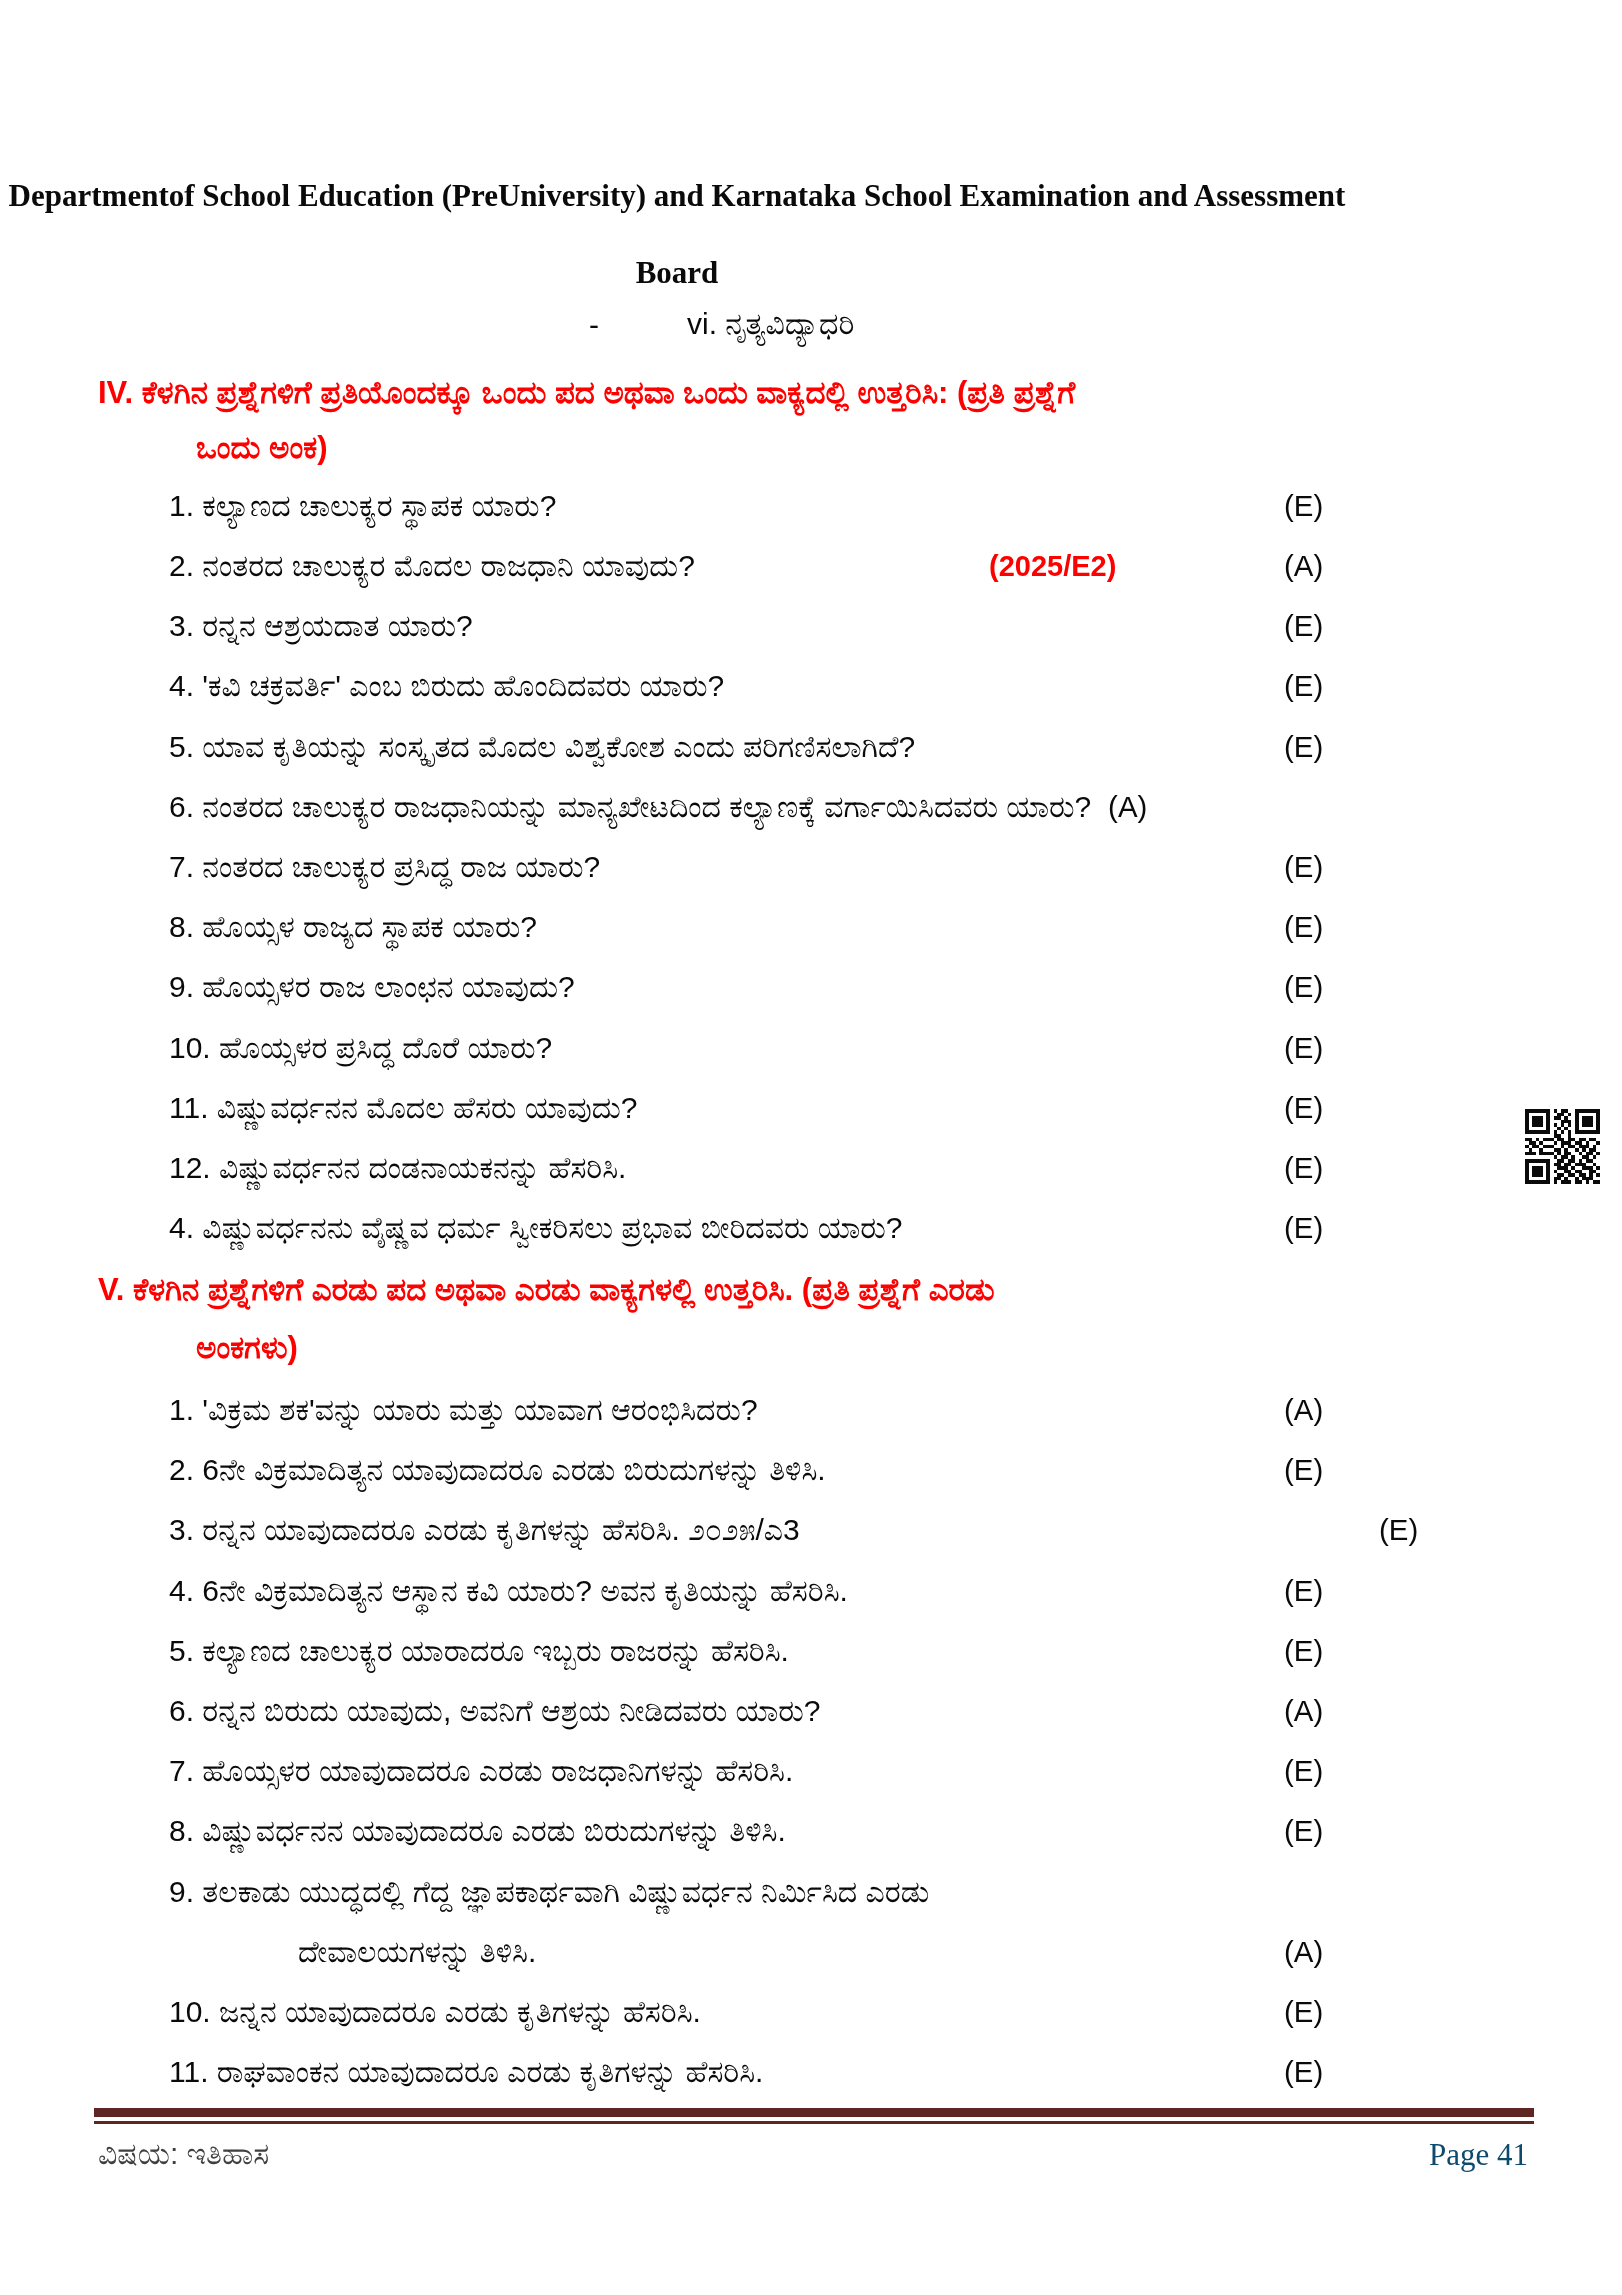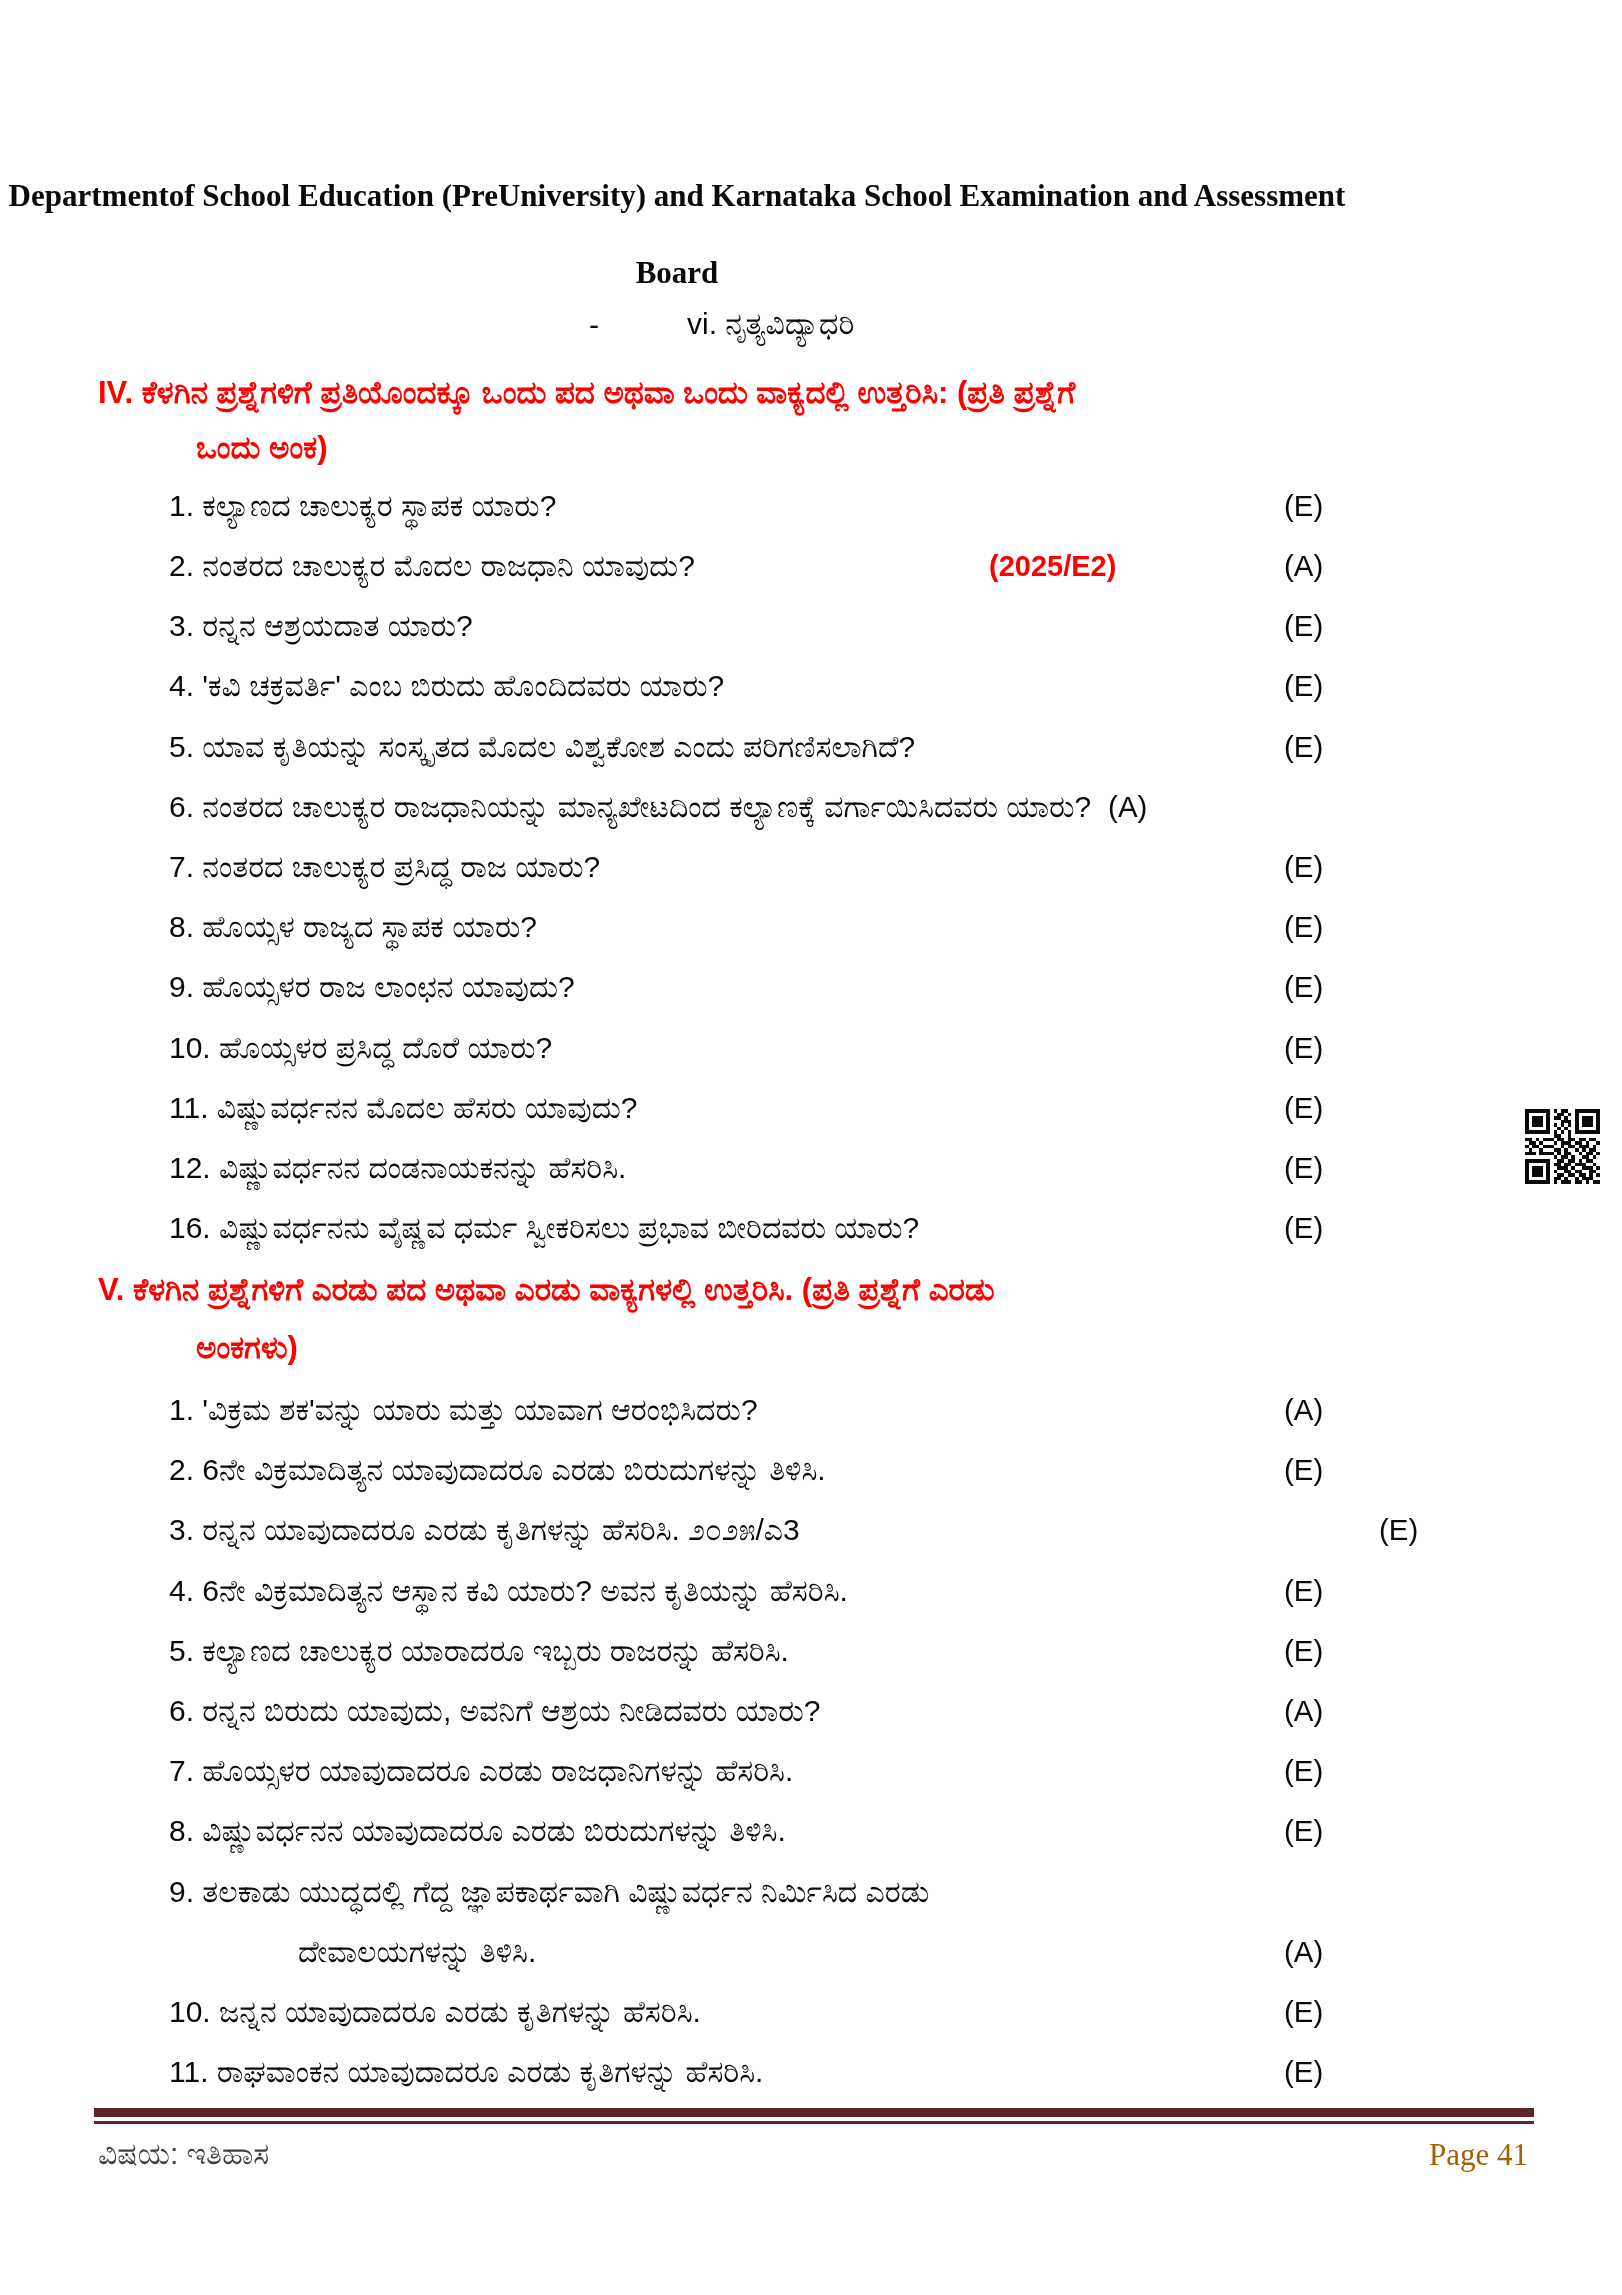--- a/index.html
+++ b/index.html
@@ -64,21 +64,21 @@
   .footer-bar-thick{position:absolute;left:94px;top:2108px;width:1440px;height:9.2px;background:#5e2524;}
   .footer-bar-thin{position:absolute;left:94px;top:2121px;width:1440px;height:3.3px;background:#5e2524;}
   .footer-subject{
     position:absolute;left:98px;top:2131px;height:47px;
     display:flex;align-items:center;font-size:30px;color:#404040;
   }
   .footer-page{
     position:absolute;right:94px;top:2131px;height:47px;
     display:flex;align-items:center;
     font-family:"Liberation Serif","DejaVu Serif",serif;
-    font-size:31px;color:#a16207;
+    font-size:31px;color:#0c4a6e;
   }
 </style>
 </head>
 <body>
 
 <div class="page">
 
   <div class="doc-title line1">Departmentof School Education (PreUniversity) and Karnataka School Examination and Assessment</div>
   <div class="doc-title line2">Board</div>
 
@@ -133,21 +133,21 @@
       </div>
       <div class="qrow" style="top: 1078px;">
         <span class="qtext">11. ವಿಷ್ಣುವರ್ಧನನ ಮೊದಲ ಹೆಸರು ಯಾವುದು?</span>
         <span class="marker">(E)</span>
       </div>
       <div class="qrow" style="top: 1138px;">
         <span class="qtext">12. ವಿಷ್ಣುವರ್ಧನನ ದಂಡನಾಯಕನನ್ನು ಹೆಸರಿಸಿ.</span>
         <span class="marker">(E)</span>
       </div>
       <div class="qrow" style="top: 1198px;">
-        <span class="qtext">16. ವಿಷ್ಣುವರ್ಧನನು ವೈಷ್ಣವ ಧರ್ಮ ಸ್ವೀಕರಿಸಲು ಪ್ರಭಾವ ಬೀರಿದವರು ಯಾರು?</span>
+        <span class="qtext">4. ವಿಷ್ಣುವರ್ಧನನು ವೈಷ್ಣವ ಧರ್ಮ ಸ್ವೀಕರಿಸಲು ಪ್ರಭಾವ ಬೀರಿದವರು ಯಾರು?</span>
         <span class="marker">(E)</span>
       </div>
     </div>
 
   <div class="sec-head ind1" style="top:1260px;">V. ಕೆಳಗಿನ ಪ್ರಶ್ನೆಗಳಿಗೆ ಎರಡು ಪದ ಅಥವಾ ಎರಡು ವಾಕ್ಯಗಳಲ್ಲಿ ಉತ್ತರಿಸಿ. (ಪ್ರತಿ ಪ್ರಶ್ನೆಗೆ ಎರಡು</div>
   <div class="sec-head ind2" style="top:1318px;">ಅಂಕಗಳು)</div>
 
   <div id="questions-V">
       <div class="qrow" style="top: 1380px;">
         <span class="qtext">1. 'ವಿಕ್ರಮ ಶಕ'ವನ್ನು ಯಾರು ಮತ್ತು ಯಾವಾಗ ಆರಂಭಿಸಿದರು?</span>

